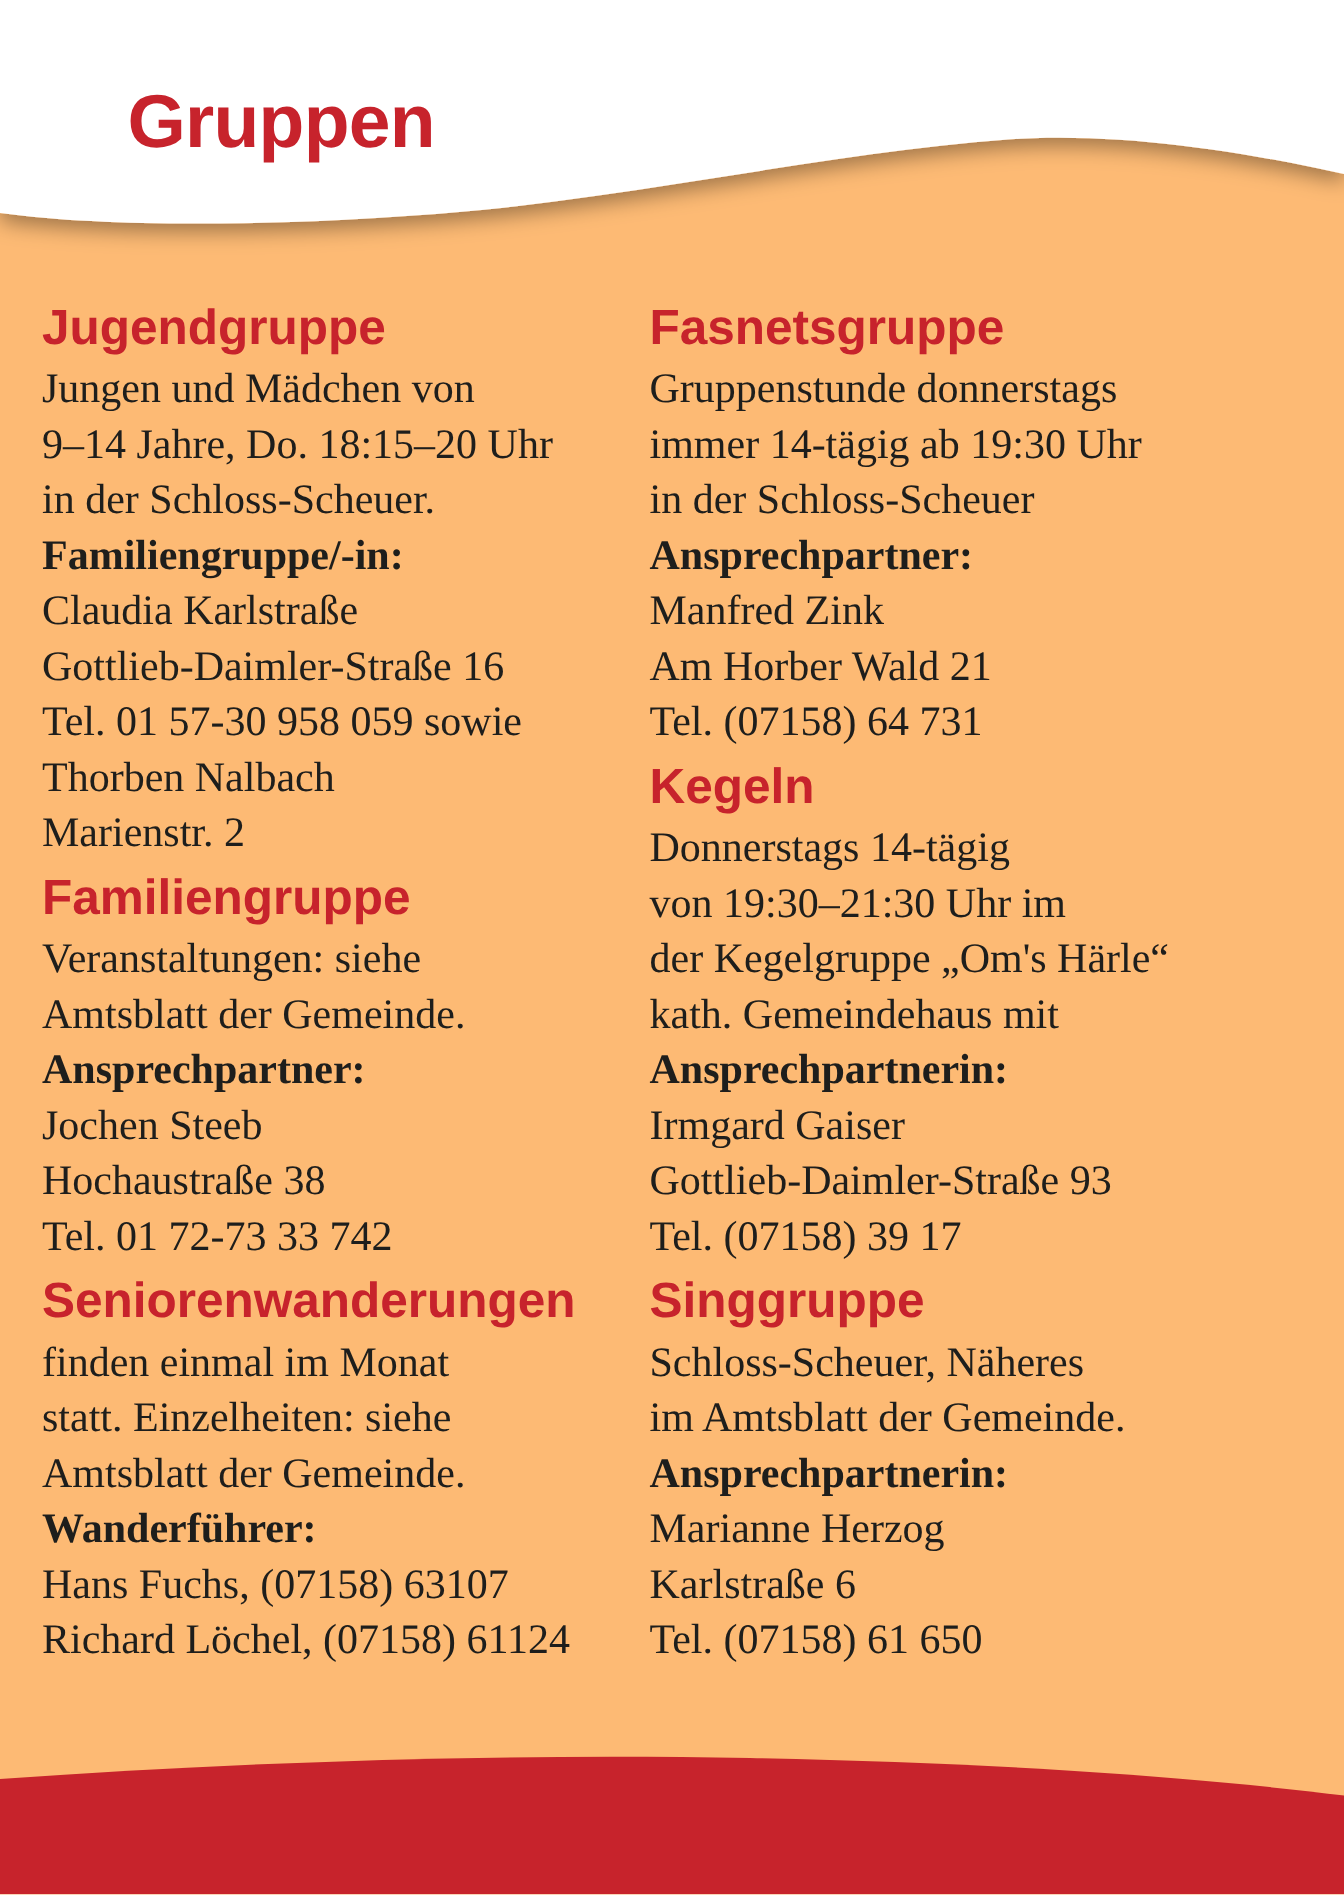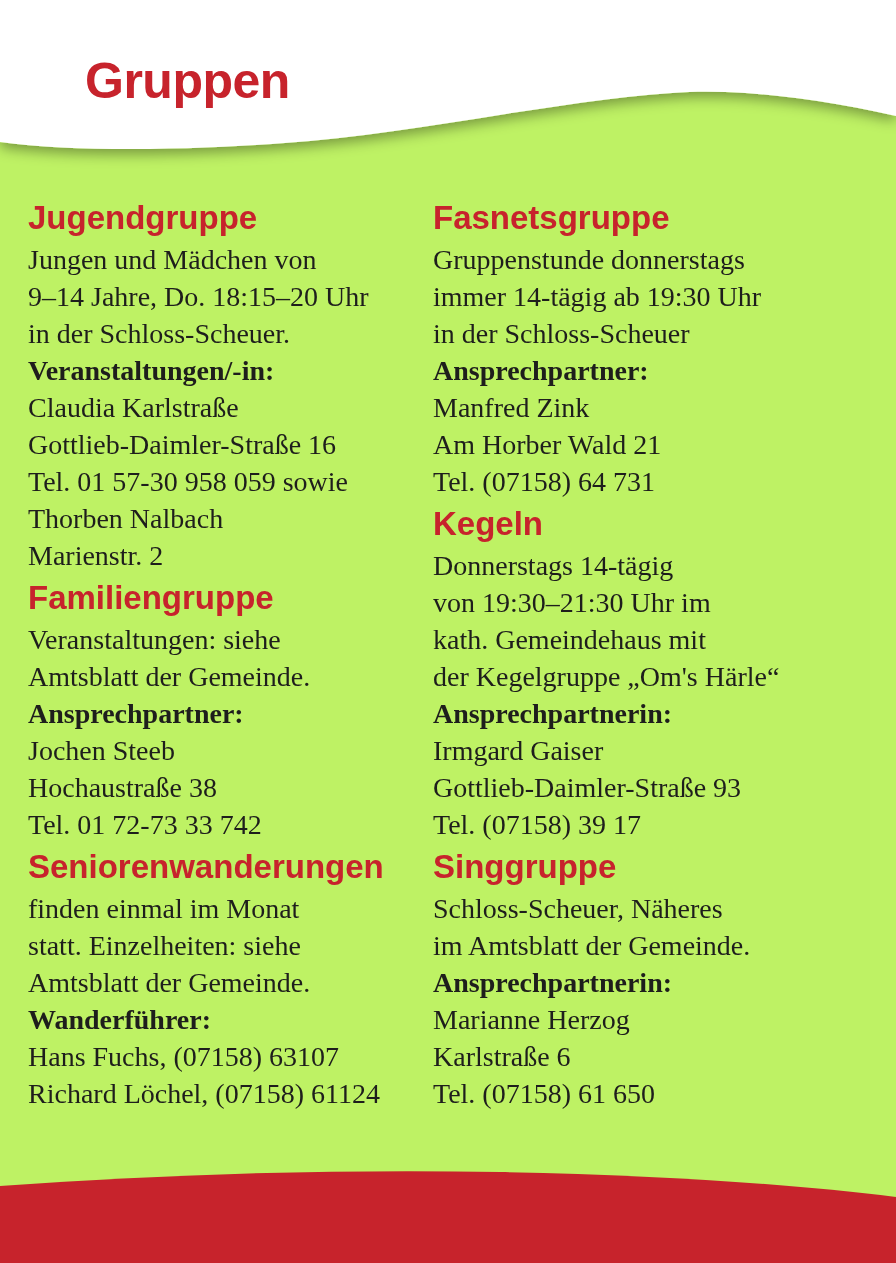--- a/index.html
+++ b/index.html
@@ -4,21 +4,21 @@
 <style>
   :root{
     --red:#c7232c;
     --text:#1e1e1c;
   }
   html,body{margin:0;padding:0;background:#fff;}
   .page{
     position:relative;
     width:896px;
     height:1263px;
-    background:#bef264;
+    background:#fdba74;
     overflow:hidden;
     font-family:"Liberation Sans", sans-serif;
     color:var(--text);
   }
   .header-wave{
     position:absolute;
     top:0;left:0;
     width:896px;height:210px;
     pointer-events:none;
   }
@@ -82,21 +82,21 @@
 
   <div class="page-title">Gruppen</div>
 
   <div class="columns">
     <div class="col left">
         <section class="group-section">
           <h2>Jugendgruppe</h2>
           <p>Jungen und Mädchen von</p>
           <p>9–14 Jahre, Do. 18:15–20 Uhr</p>
           <p>in der Schloss-Scheuer.</p>
-          <p class="bold">Veranstaltungen/-in:</p>
+          <p class="bold">Familiengruppe/-in:</p>
           <p>Claudia Karlstraße</p>
           <p>Gottlieb-Daimler-Straße 16</p>
           <p>Tel. 01 57-30 958 059 sowie</p>
           <p>Thorben Nalbach</p>
           <p>Marienstr. 2</p>
         </section>
         <section class="group-section">
           <h2>Familiengruppe</h2>
           <p>Veranstaltungen: siehe</p>
           <p>Amtsblatt der Gemeinde.</p>
@@ -123,22 +123,22 @@
           <p>in der Schloss-Scheuer</p>
           <p class="bold">Ansprechpartner:</p>
           <p>Manfred Zink</p>
           <p>Am Horber Wald 21</p>
           <p>Tel. (07158) 64 731</p>
         </section>
         <section class="group-section">
           <h2>Kegeln</h2>
           <p>Donnerstags 14-tägig</p>
           <p>von 19:30–21:30 Uhr im</p>
+          <p>der Kegelgruppe „Om's Härle“</p>
           <p>kath. Gemeindehaus mit</p>
-          <p>der Kegelgruppe „Om's Härle“</p>
           <p class="bold">Ansprechpartnerin:</p>
           <p>Irmgard Gaiser</p>
           <p>Gottlieb-Daimler-Straße 93</p>
           <p>Tel. (07158) 39 17</p>
         </section>
         <section class="group-section">
           <h2>Singgruppe</h2>
           <p>Schloss-Scheuer, Näheres</p>
           <p>im Amtsblatt der Gemeinde.</p>
           <p class="bold">Ansprechpartnerin:</p>

